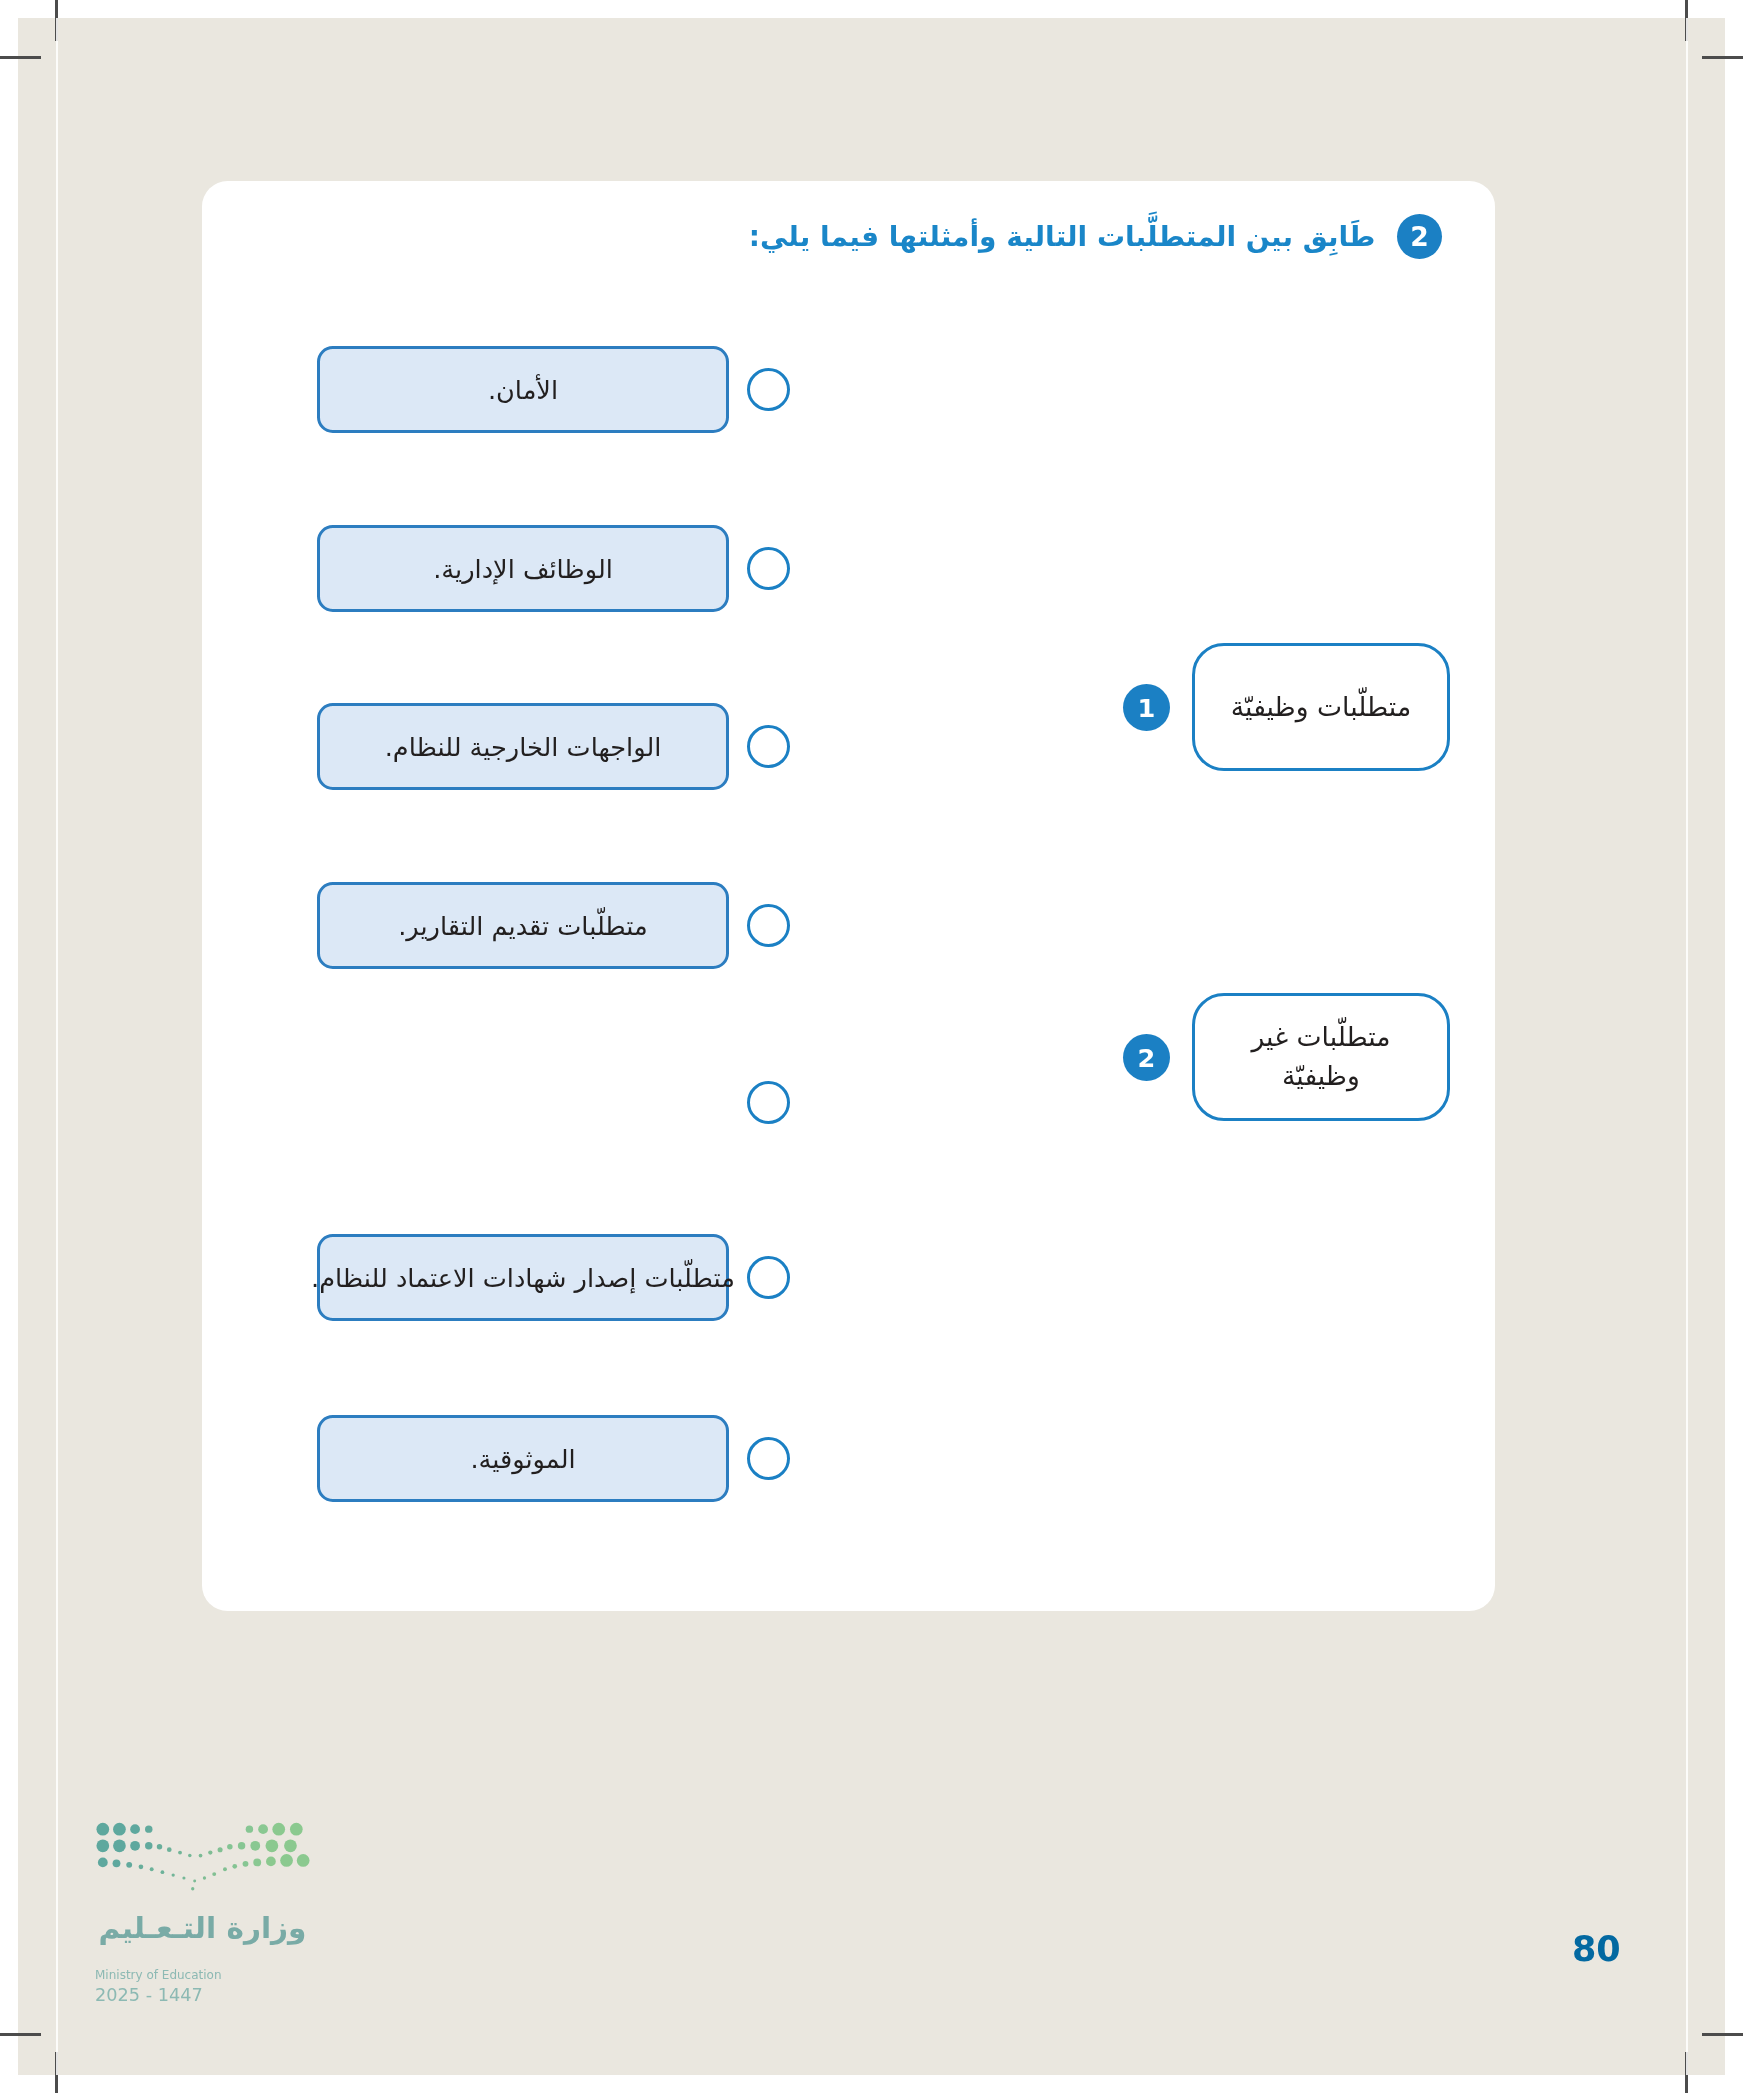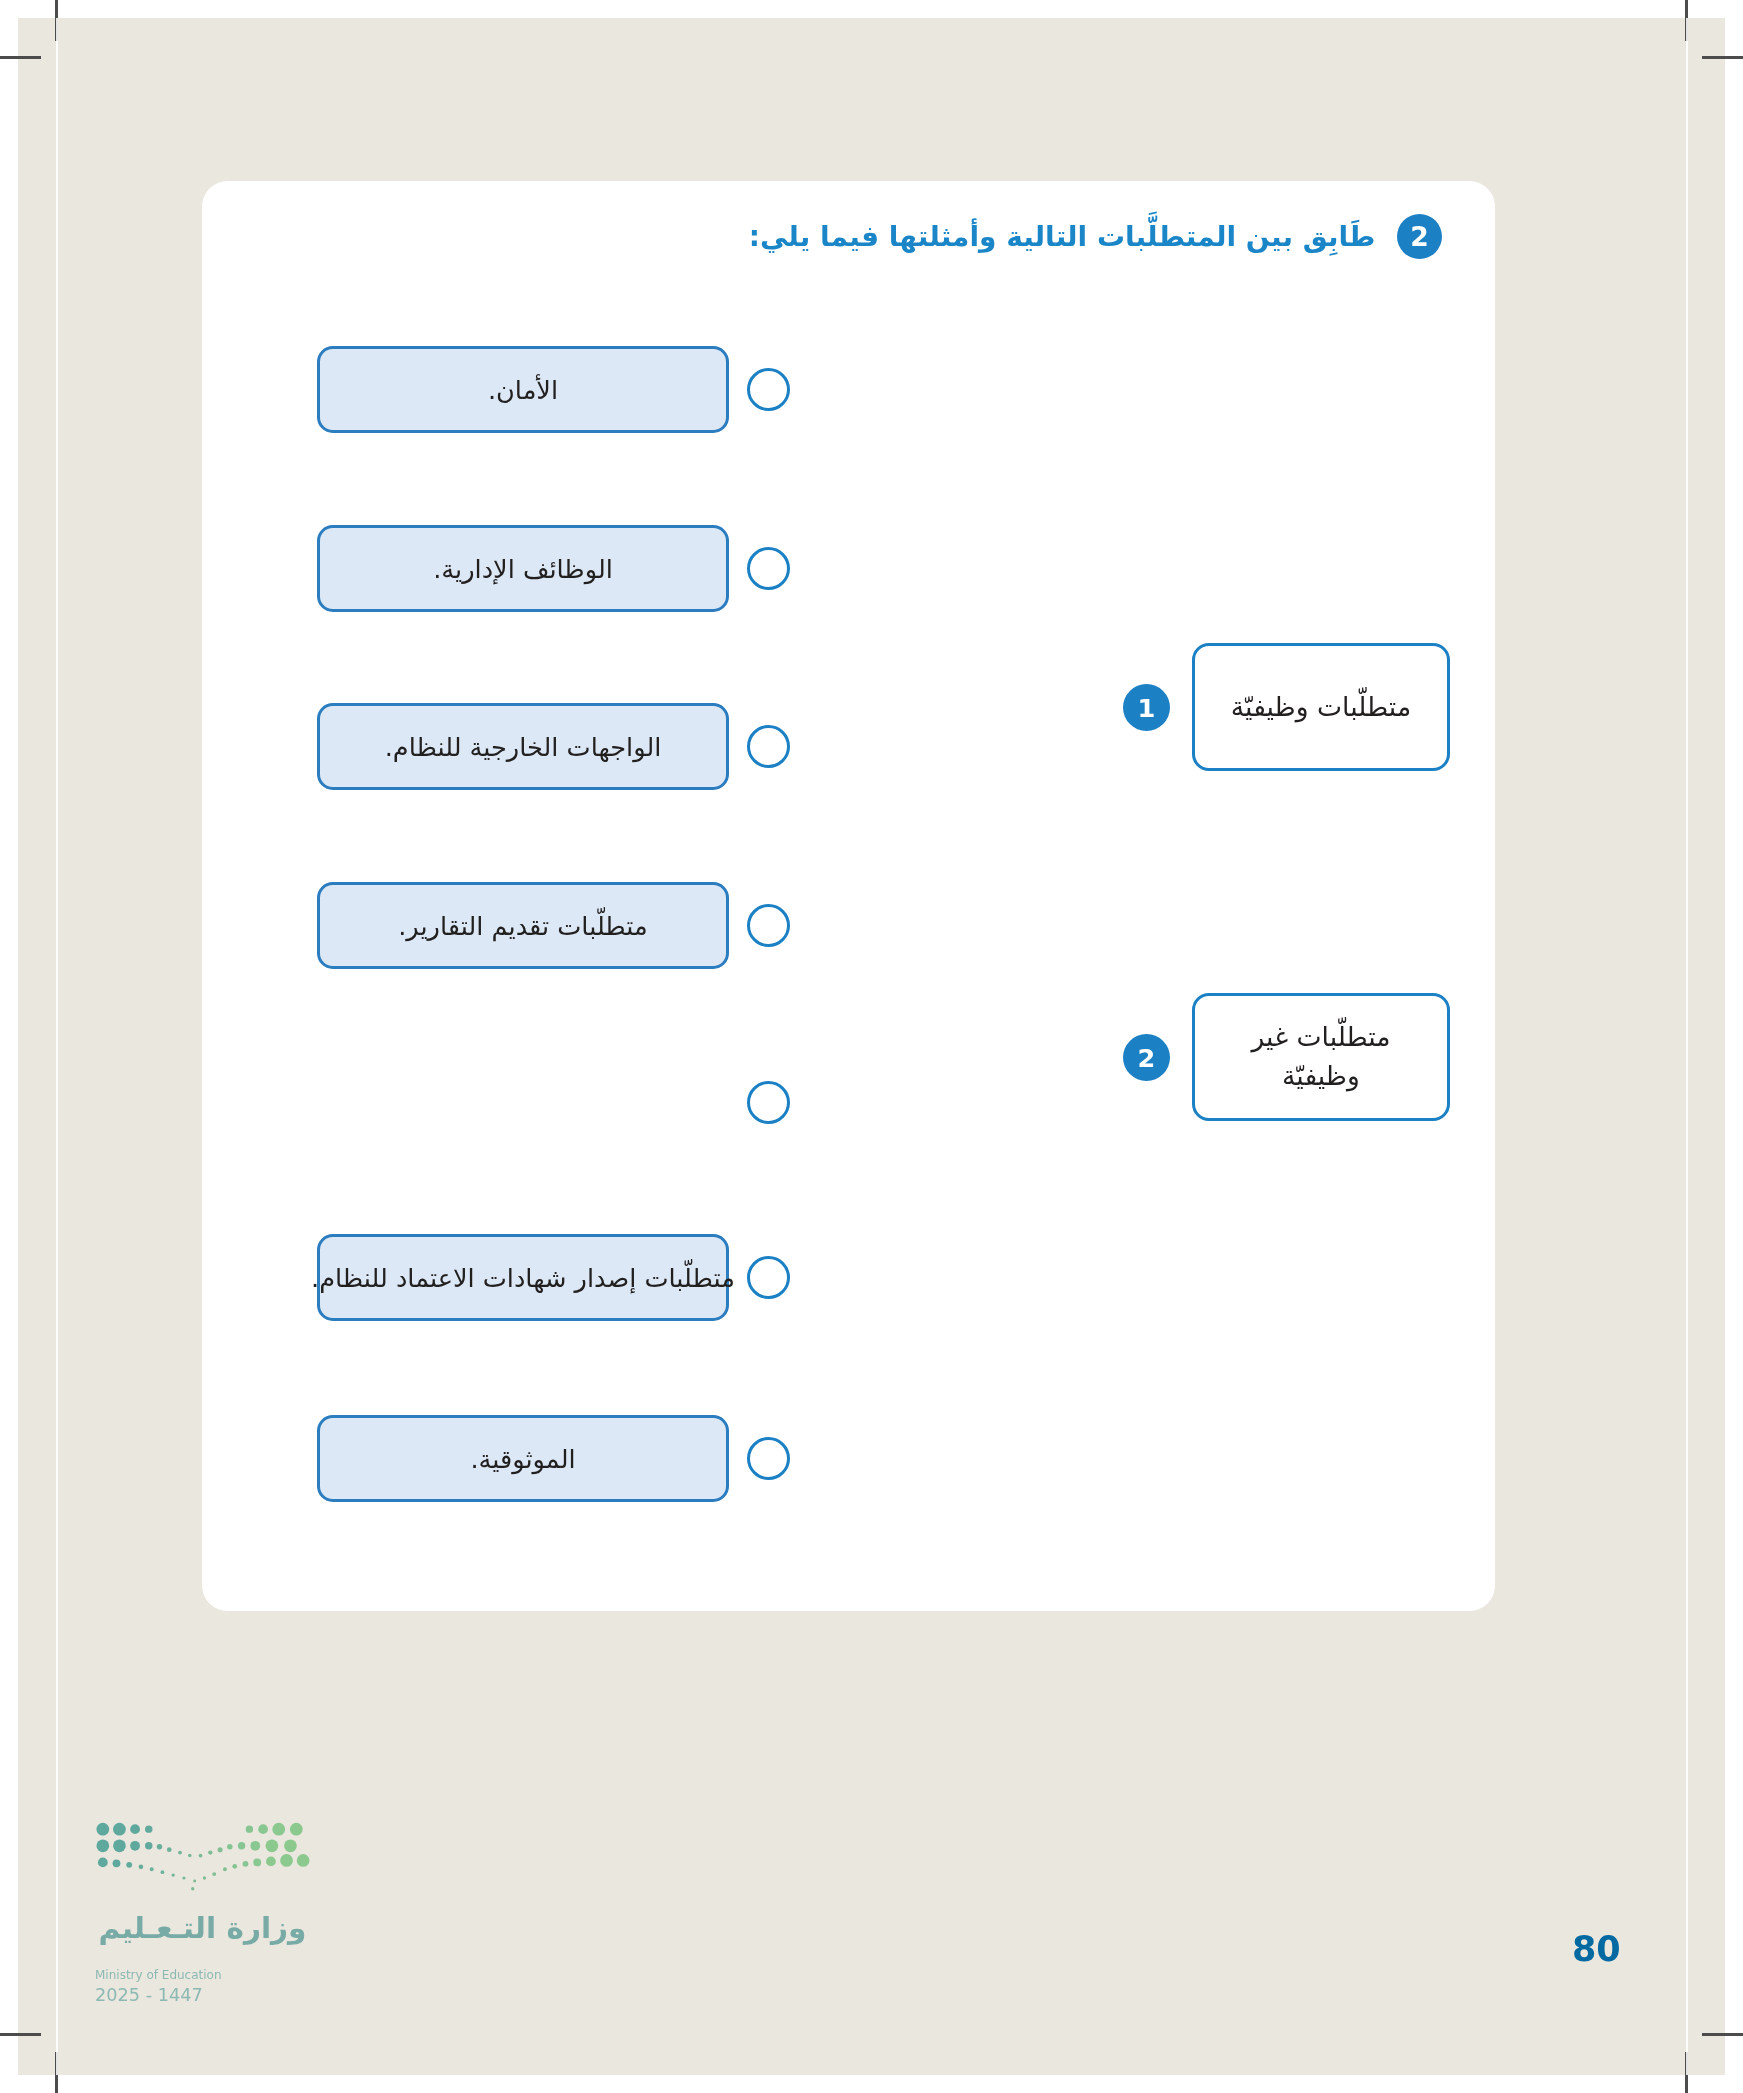--- a/index.html
+++ b/index.html
@@ -26,21 +26,21 @@
   .opt-row { position:absolute; left:115px; width:680px; height:87px; }
   .opt-box { position:absolute; left:0; top:0; width:412px; height:87px;
              background:#dce8f6; border:3px solid #2c7dc0; border-radius:15.8px;
              display:flex; align-items:center; justify-content:center;
              direction:rtl; font-size:25.6px; color:#221f1f; padding:0 9.9px; white-space:nowrap; }
   .opt-circle { position:absolute; left:430px; top:21.7px; width:43px; height:43px;
                 border:3.9px solid #1b80c4; border-radius:50%; background:#ffffff; }
 
   
   .cat-box { position:absolute; width:258px; height:128px; background:#ffffff;
-             border:3px solid #1b80c4; border-radius:17px;
+             border:3px solid #1b80c4; border-radius:32px;
              display:flex; align-items:center; justify-content:center; text-align:center;
              direction:rtl; font-size:26.6px; color:#221f1f; line-height:1.45; padding:0 25.6px; }
   .cat-badge { position:absolute; width:47px; height:47px; border-radius:50%; background:#1b80c4;
                color:#fff; display:flex; align-items:center; justify-content:center;
                font-size:25.6px; font-weight:bold; }
 
   
   .logo { position:absolute; left:95px; top:1820px; width:215px; }
   .logo-ar { margin-top:11.8px; text-align:center; color:#79aba6; font-size:29.6px; font-weight:bold; direction:rtl; }
   .logo-en { margin-top:23px; color:#8cb9b3; font-size:12px; }

